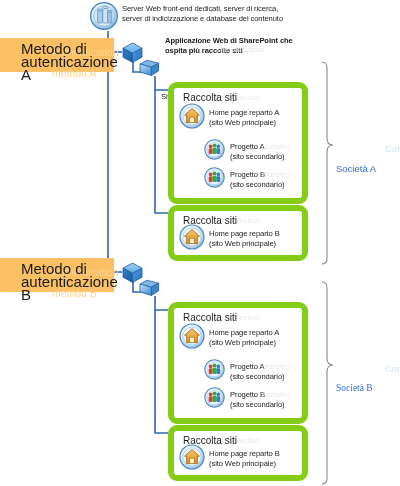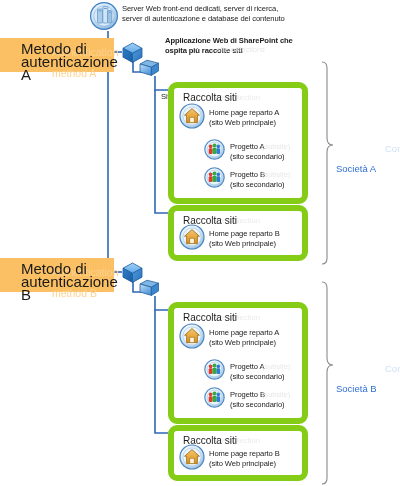--- a/index.html
+++ b/index.html
@@ -163,21 +163,21 @@
     <circle cx="15" cy="15" r="10.2" fill="#dceaf8" stroke="#8fb9dd" stroke-width="0.7"></circle>
     <rect x="8.5" y="8" width="5" height="14" rx="1" fill="#a9cdea" stroke="#5b90c4" stroke-width="0.7"></rect>
     <rect x="13.8" y="5.6" width="5" height="16.4" rx="1" fill="#cfe4f6" stroke="#5b90c4" stroke-width="0.7"></rect>
     <rect x="18.6" y="9.5" width="4.2" height="12.5" rx="1" fill="#9ec5e6" stroke="#5b90c4" stroke-width="0.7"></rect>
     <rect x="9.4" y="9.4" width="3.2" height="1" fill="#6d9fcd"></rect>
     <rect x="14.7" y="7" width="3.2" height="1" fill="#6d9fcd"></rect>
     <rect x="19.4" y="10.8" width="2.6" height="1" fill="#6d9fcd"></rect>
   </svg>
 
   <div class="txt" style="left:122px; top:4px; width:270px;">Server Web front-end dedicati, server di ricerca,
-server di autenticazione e database del contenuto</div>
+server di indicizzazione e database del contenuto</div>
 
   <div class="hl" style="left:0px; top:38px; width:114px; height:34px;">
     <div class="ghost-en" style="left:52px; top:4px;">Authentication
 method A</div>
     <div class="label">Metodo di
 autenticazione A</div>
   </div>
 
   <svg class="ico" style="left:121px; top:41px;" width="23" height="23" viewBox="0 0 23 23">
     <defs>
@@ -365,15 +365,15 @@
   <svg class="ico" style="left:179px; top:444px;" width="26" height="26" viewBox="0 0 26 26">
     <circle cx="13" cy="13" r="12" fill="url(#homeSph)" stroke="#4a86c2" stroke-width="1.2"></circle>
     <circle cx="13" cy="13" r="9.1" fill="#eaf4fc" stroke="#a9cae6" stroke-width="0.7"></circle>
     <path d="M13 5.6 L20.4 12.2 L18.4 12.2 L18.4 19.6 L7.6 19.6 L7.6 12.2 L5.6 12.2 Z" fill="url(#roofG)" stroke="#9c6a12" stroke-width="0.8" stroke-linejoin="round"></path>
     <rect x="10.8" y="14.2" width="4.4" height="5.4" fill="#fdf3dc" stroke="#9c6a12" stroke-width="0.6"></rect>
   </svg>
   <div class="txt" style="left:209px; top:449px; width:100px;">Home page reparto B
 (sito Web principale)</div>
 
   <div class="brace-label-ghost" style="left:385px; top:363px;">Company B</div>
-  <div class="brace-label" style="left:336px; top:363px;">Società B</div>
+  <div class="brace-label" style="left:336px; top:363px;font-family:Liberation Serif, serif;">Società B</div>
 
 </div>
 
 </body></html>

